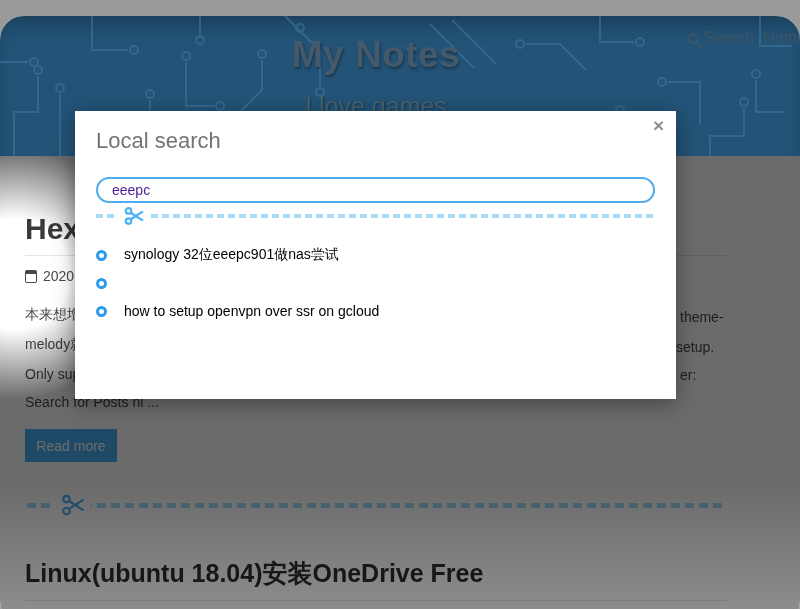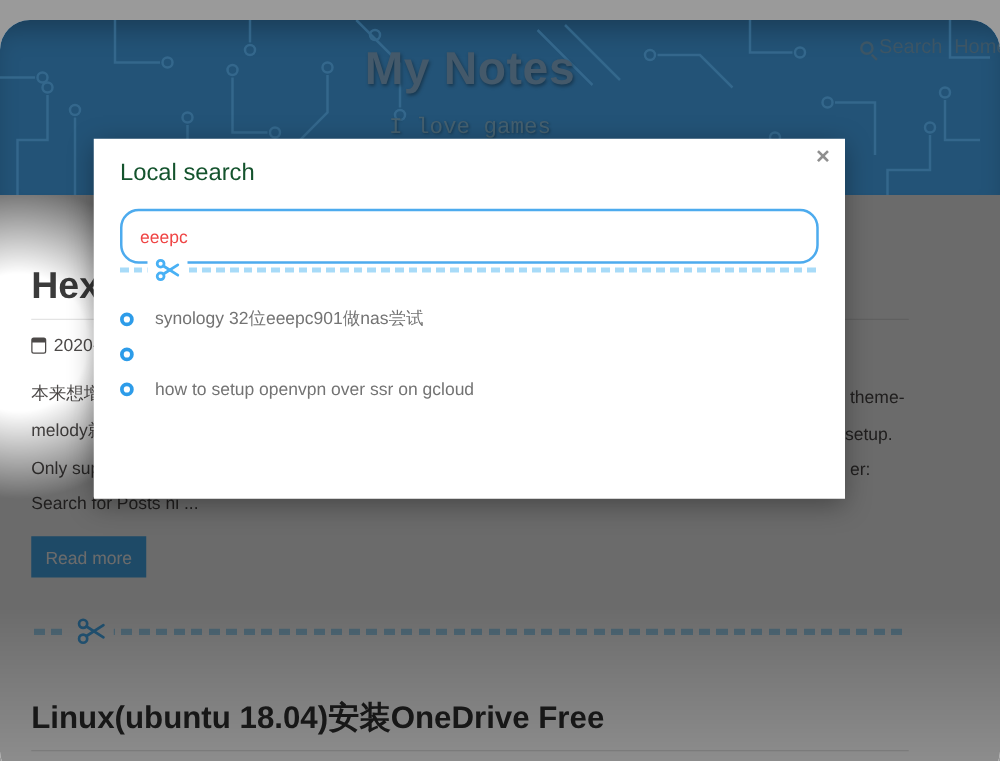--- a/index.html
+++ b/index.html
@@ -9,21 +9,21 @@
 
   
   .site-header { position:absolute; left:0; top:0; width:800px; height:140px;
     background:#235377; overflow:hidden; z-index:1;
     box-shadow: inset 0 14px 22px -8px rgba(0,0,0,.30); }
   .circuit { position:absolute; left:0; top:0; }
   .site-title { position:absolute; left:25px; top:18px; width:702px; text-align:center;
     font-size:37px; font-weight:bold; color:#44596a; letter-spacing:.5px;
     text-shadow:1px 2px 3px rgba(0,0,0,.35); }
   .site-subtitle { position:absolute; left:25px; top:76px; width:702px; text-align:center;
-    font-size:18px; color:#45606f; text-shadow:1px 1px 2px rgba(0,0,0,.3);font-family:Liberation Mono, monospace; }
+    font-size:25px; color:#45606f; text-shadow:1px 1px 2px rgba(0,0,0,.3); }
   .nav { position:absolute; right:0px; top:13px; height:22px; color:#3c5565; font-size:16px; }
   .nav-item { position:absolute; top:0; display:flex; align-items:center; gap:4px; color:#3c5565; text-decoration:none; }
   .nav-search { right:46px;text-align:center; }
   .nav-home { right:-6px; }
   .search-icon { position:relative; width:11px; height:11px; border:2px solid #3c5565; border-radius:50%; display:inline-block; }
   .search-icon::after { content:""; position:absolute; left:8px; top:8px; width:6px; height:2px;
     background:#3c5565; transform:rotate(45deg); transform-origin:0 0; }
 
   
   .content { position:absolute; left:0; top:140px; width:800px; height:469px; background:#fff; z-index:2; }
@@ -50,29 +50,29 @@
   .dim-overlay { position:absolute; left:0; top:140px; width:800px; height:469px; z-index:10; pointer-events:none;
     background:linear-gradient(to bottom, rgba(0,0,0,.58) 0px, rgba(0,0,0,.58) 330px, rgba(0,0,0,.43) 469px);
     -webkit-mask-image:radial-gradient(circle at 15px 118px, rgba(0,0,0,0) 0px, rgba(0,0,0,0) 55px, #000 125px);
     mask-image:radial-gradient(circle at 15px 118px, rgba(0,0,0,0) 0px, rgba(0,0,0,0) 55px, #000 125px); }
 
   
   .modal { position:absolute; left:75px; top:95px; width:601px; height:288px; background:#ffffff;
     z-index:20; box-shadow:0 5px 20px rgba(0,0,0,.35); }
   .modal-close { position:absolute; right:12px; top:4px; font-size:19px; font-weight:bold; color:#8f8f8f;
     cursor:pointer; line-height:22px; }
-  .modal-title { position:absolute; left:21px; top:17px; font-size:19px; color:#14532d; }
-  .modal-input { position:absolute; left:21px; top:56px; width:559px; height:44px; border:2px solid #4dabee;
-    border-radius:15px; padding:0 14px; font-size:14px; color:#ef4444; font-family:inherit; outline:none; }
+  .modal-title { position:absolute; left:21px; top:17px; font-size:22px; color:#737373; }
+  .modal-input { position:absolute; left:21px; top:66px; width:559px; height:26px; border:2px solid #4dabee;
+    border-radius:15px; padding:0 14px; font-size:14px; color:#4c1d95; font-family:inherit; outline:none; }
   .modal-divider { left:21px; top:103px; width:559px; height:4px;
     background:repeating-linear-gradient(90deg,#a8dbf8 0 7px,transparent 7px 11px); }
   .results { position:absolute; left:21px; top:130px; list-style:none; }
   .result { position:relative; height:28px; display:flex; align-items:center; }
   .dot { width:11px; height:11px; border:3px solid #2d9ce9; border-radius:50%; margin-right:17px; flex:none; }
-  .rtext { font-size:14px; color:#737373; text-decoration:none; cursor:pointer; }
+  .rtext { font-size:14px; color:#000000; text-decoration:none; cursor:pointer; }
   .powered { position:absolute; left:21px; top:236px; font-size:14px; color:#4c4948; }
   .powered a { color:#49b1f5; text-decoration:underline; cursor:pointer; }
 </style>
 </head>
 <body>
 
 <div id="app">
 
   <div class="site-header">
     <svg class="circuit" width="800" height="140" viewBox="0 0 800 140" fill="none" stroke="#3f7599" stroke-width="2" opacity="0.62">

